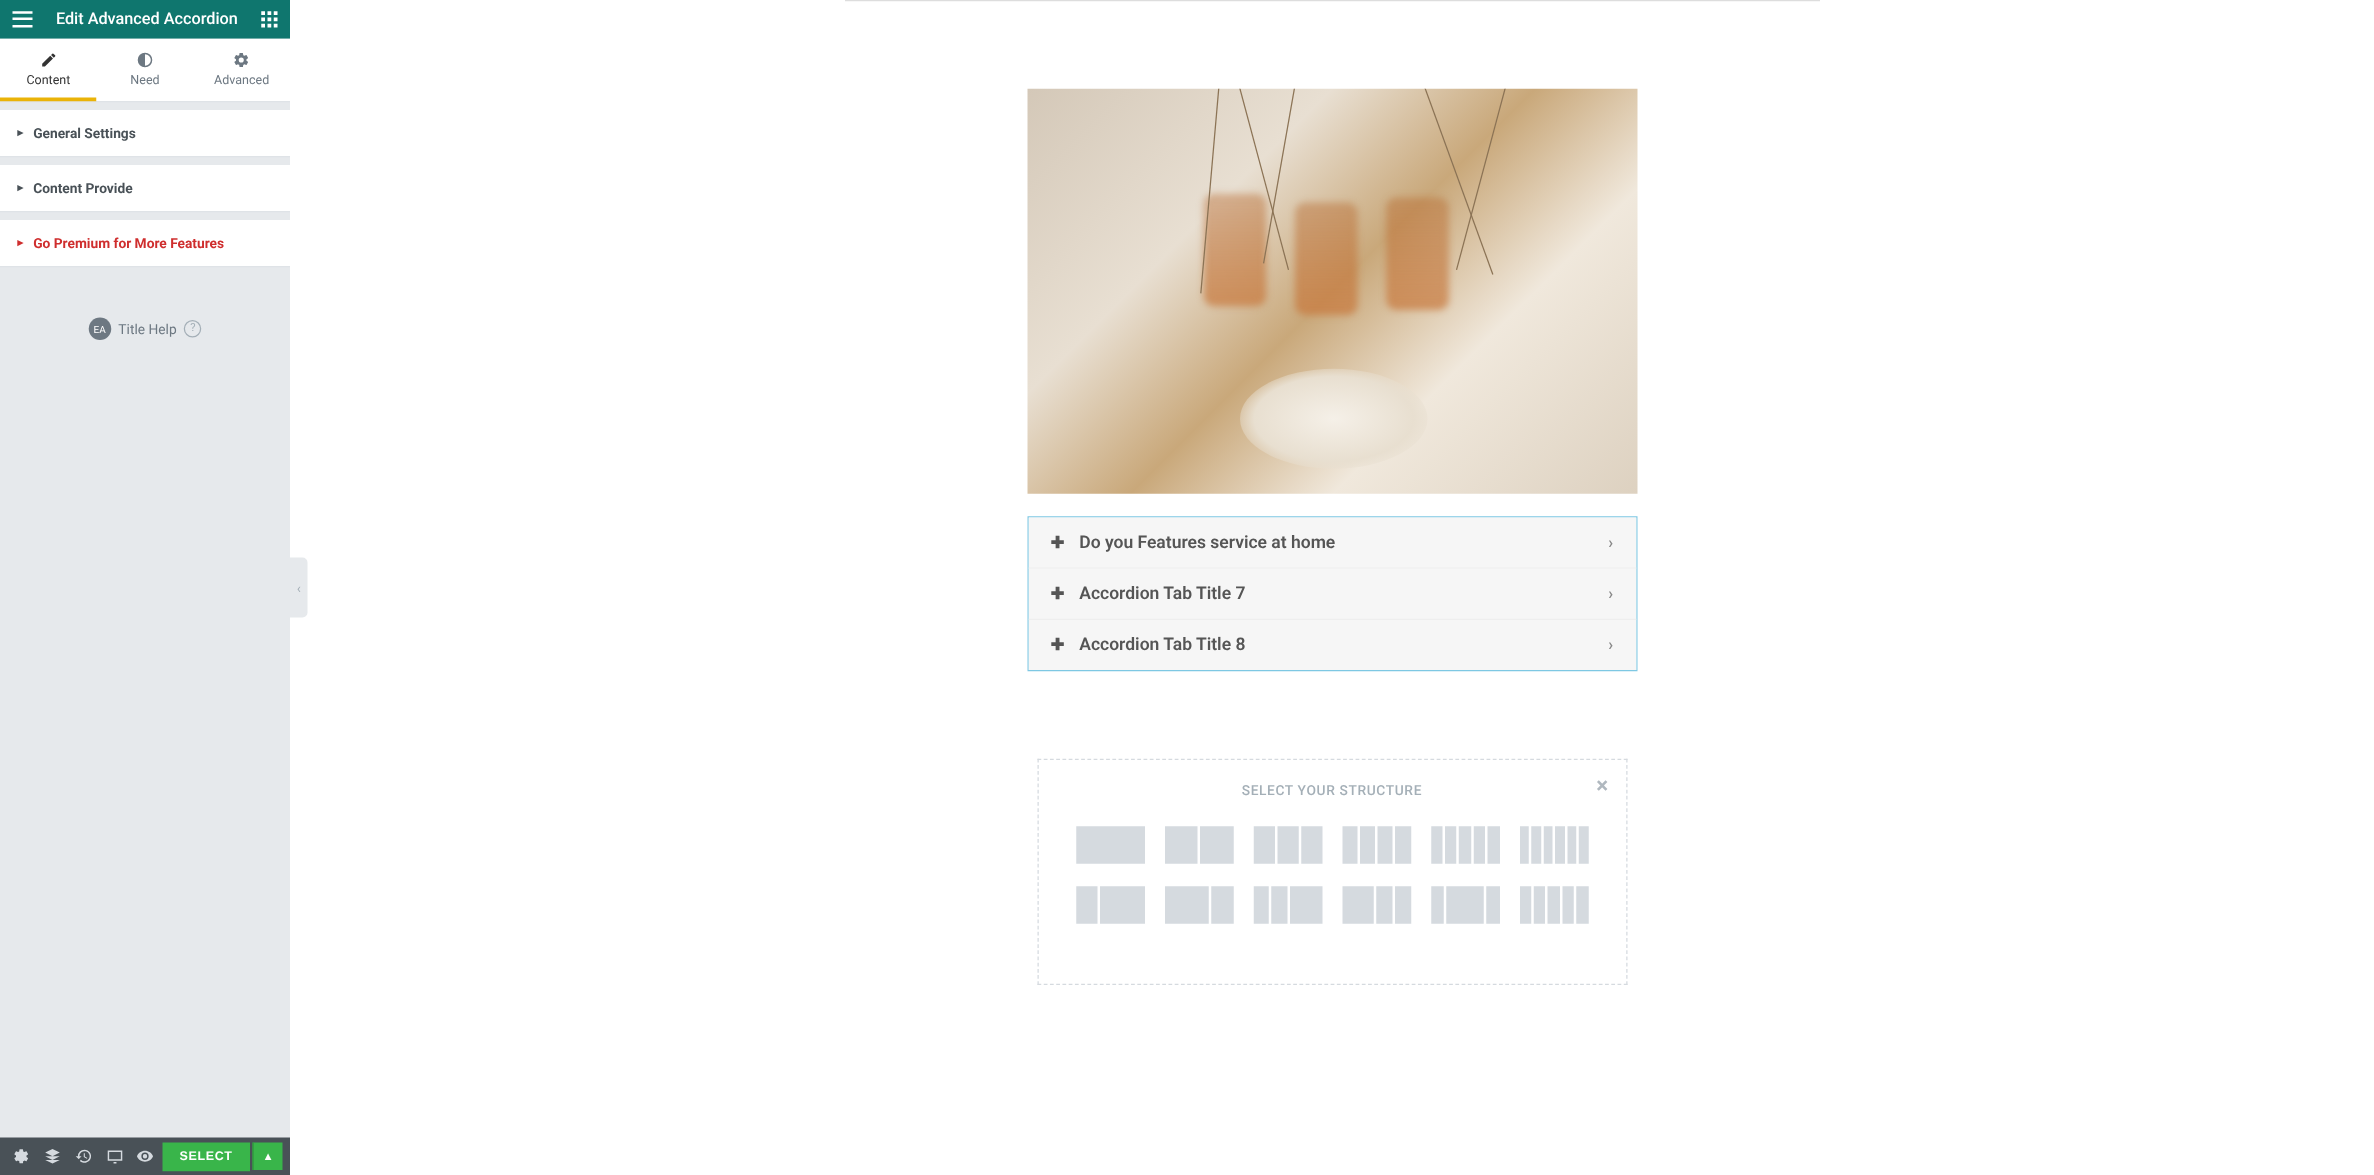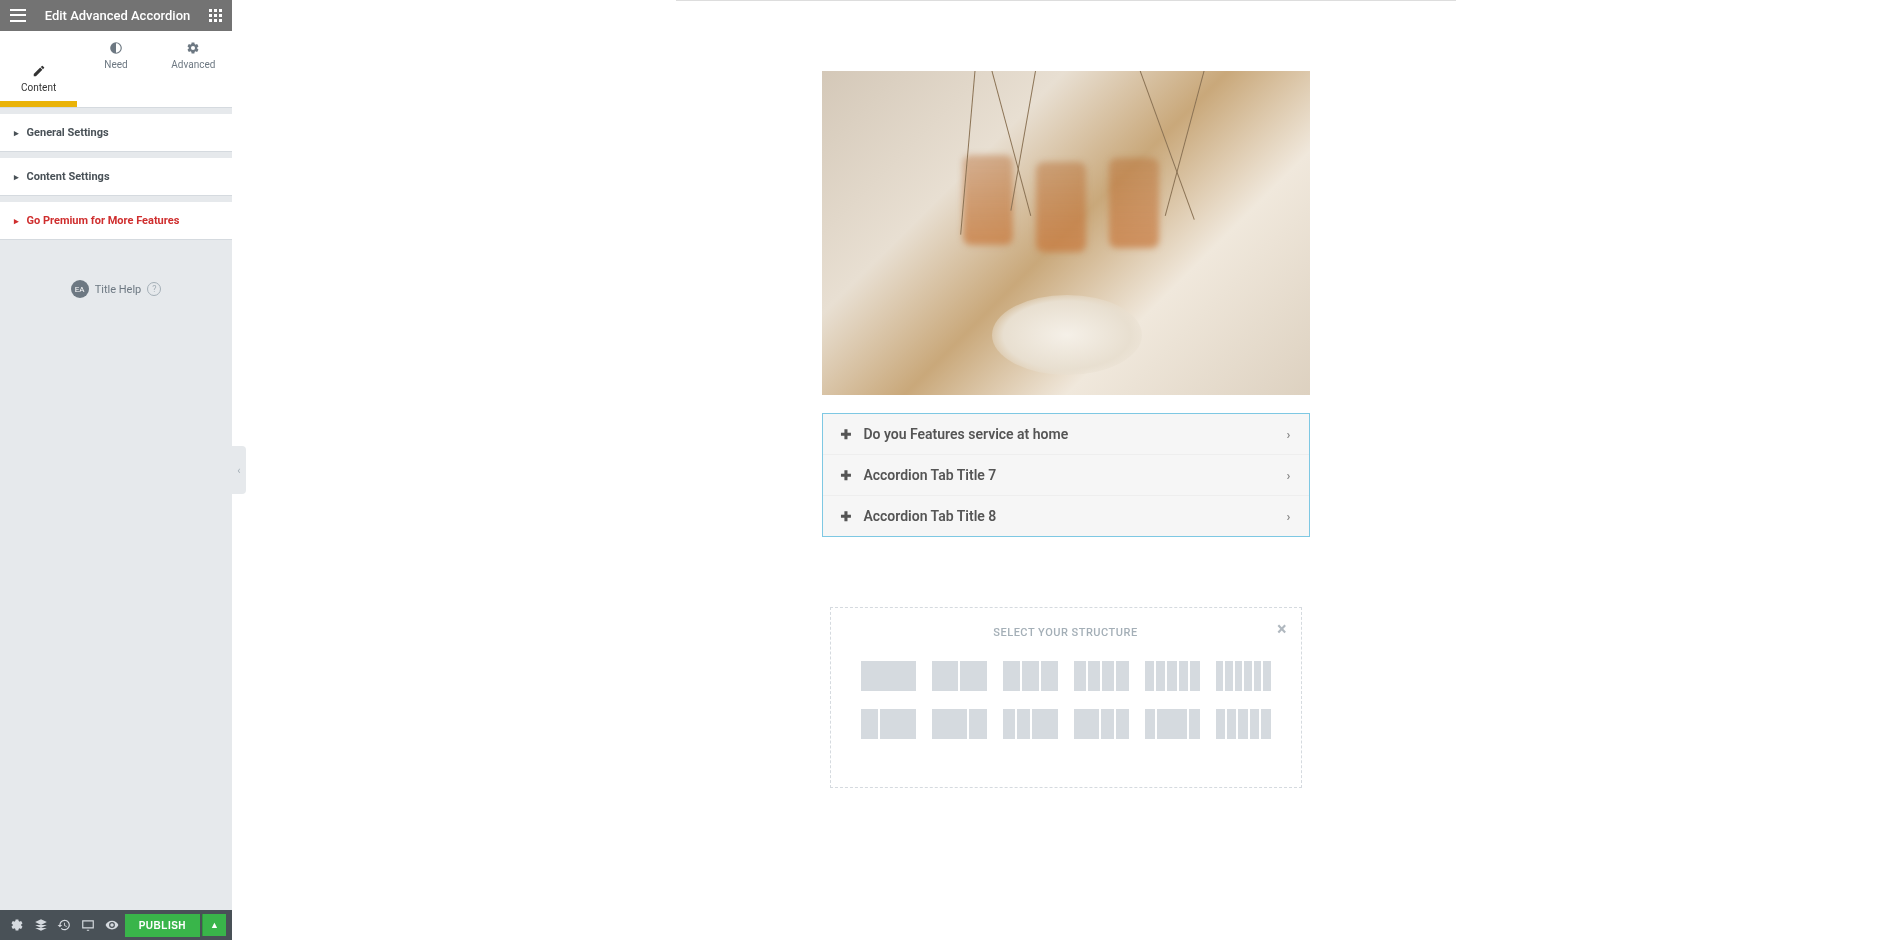--- a/index.html
+++ b/index.html
@@ -23,21 +23,21 @@
   left: 0;
   top: 0;
   width: 232px;
   height: 100%;
   background: #e6e9ec;
   display: flex;
   flex-direction: column;
 }
 
 .sidebar-header {
-  background: #737373;
+  background: #0f766e;
   color: #fff;
   height: 31px;
   display: flex;
   align-items: center;
   justify-content: space-between;
   padding: 0 10px;
   font-size: 13px;
   font-weight: 500;
 }
 
@@ -87,23 +87,22 @@
 }
 
 .tab-icon {
   display: block;
   margin: 0 auto 4px;
   width: 14px;
   height: 14px;
 }
 
 .tab.active {
-  border-bottom: 6px solid #eab308;
+  border-bottom: 3px solid #eab308;
   color: #333;
-  margin-top: 23px;
 }
 
 .tab svg {
   fill: #6d7882;
 }
 
 .tab.active svg {
   fill: #333;
 }
 
@@ -489,21 +488,21 @@
     </div>
   </div>
 
   <div class="section-item">
     <span class="caret">▸</span>
     <span>General Settings</span>
   </div>
 
   <div class="section-item">
     <span class="caret">▸</span>
-    <span>Content Settings</span>
+    <span>Content Provide</span>
   </div>
 
   <div class="section-item premium">
     <span class="caret">▸</span>
     <span>Go Premium for More Features</span>
   </div>
 
   <div class="need-help">
     <span class="ea-badge">EA</span>
     <span>Title Help</span>
@@ -529,21 +528,21 @@
     <div class="footer-icon">
       <svg viewBox="0 0 24 24">
           <path d="M4 6h16v10H4z M2 4v14h20V4H2zm8 16h4v2h-4z"></path>
         </svg>
     </div>
     <div class="footer-icon">
       <svg viewBox="0 0 24 24">
           <path d="M12 4.5C7 4.5 2.73 7.61 1 12c1.73 4.39 6 7.5 11 7.5s9.27-3.11 11-7.5c-1.73-4.39-6-7.5-11-7.5zM12 17a5 5 0 1 1 0-10 5 5 0 0 1 0 10zm0-8a3 3 0 1 0 0 6 3 3 0 0 0 0-6z"></path>
         </svg>
     </div>
-    <button class="publish-btn">PUBLISH</button>
+    <button class="publish-btn">SELECT</button>
     <button class="publish-caret">▲</button>
   </div>
 </div>
 
 <div class="collapse-handle">
   <span>‹</span>
 </div>
 
 <div class="canvas">
   <div class="content-wrap">

